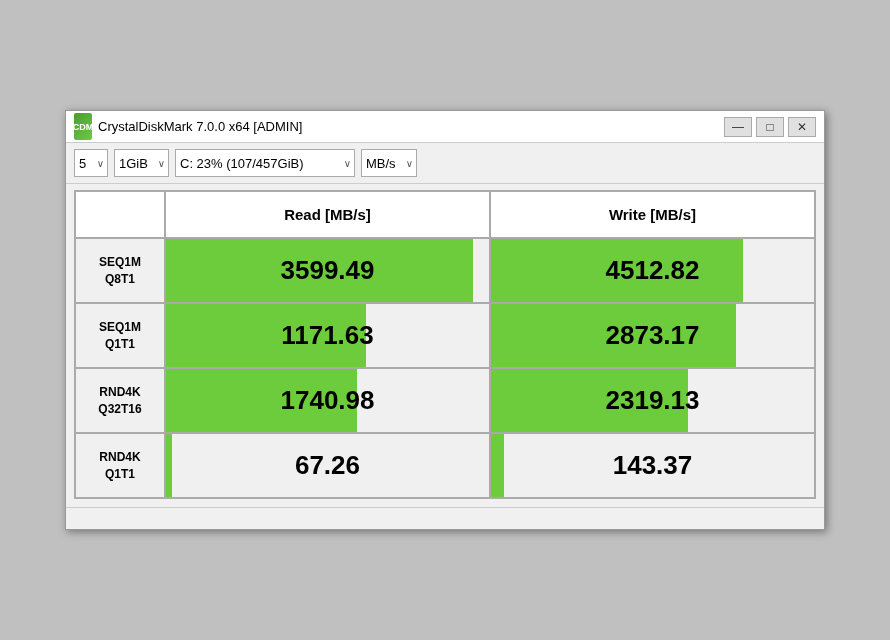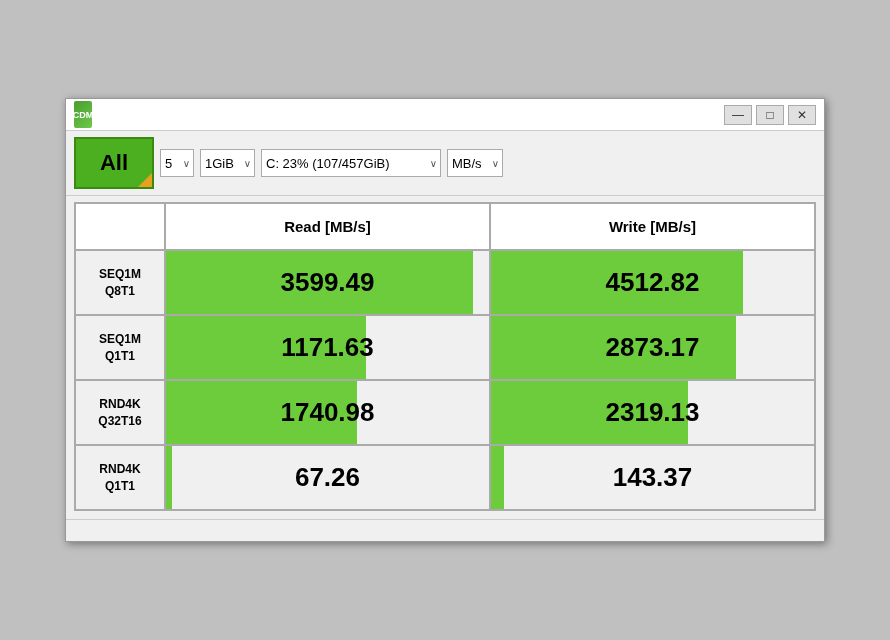--- a/index.html
+++ b/index.html
@@ -220,33 +220,31 @@
 </head>
 <body>
 
 <div class="window">
 
   <div class="title-bar">
     <div class="title-bar-left">
       <div class="app-icon">
         <span>CDM</span>
       </div>
+      <span>CrystalDiskMark 7.0.0 x64 [ADMIN]</span>
     </div>
     <div class="title-bar-controls">
       <button class="title-btn">—</button>
       <button class="title-btn">□</button>
       <button class="title-btn close-btn">✕</button>
     </div>
   </div>
 
 
   <div class="toolbar">
-    <button class="all-btn">
-      <span>All</span>
-    </button>
 
     <div class="select-wrapper">
       <select class="select-box">
         <option>5</option>
       </select>
     </div>
 
     <div class="select-wrapper">
       <select class="select-box">
         <option>1GiB</option>

